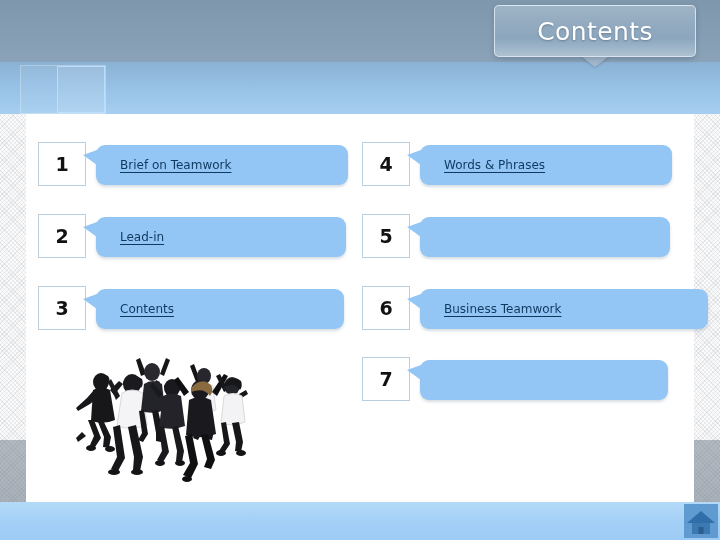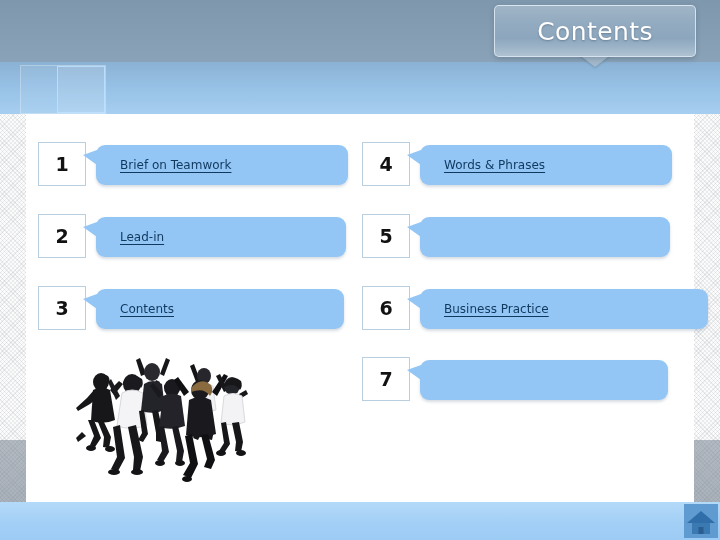--- a/index.html
+++ b/index.html
@@ -293,21 +293,21 @@
       <span class="arrow"></span>
     </div>
   </div>
 
   <div class="row right r6">
     <div class="num-box">
       <span class="num">6</span>
     </div>
     <div class="bubble w-6">
       <span class="arrow"></span>
-      <span class="label">Business Practice</span>
+      <span class="label">Business Teamwork</span>
     </div>
   </div>
 
   <div class="row right r7">
     <div class="num-box">
       <span class="num">7</span>
     </div>
     <div class="bubble w-7">
       <span class="arrow"></span>
     </div>

